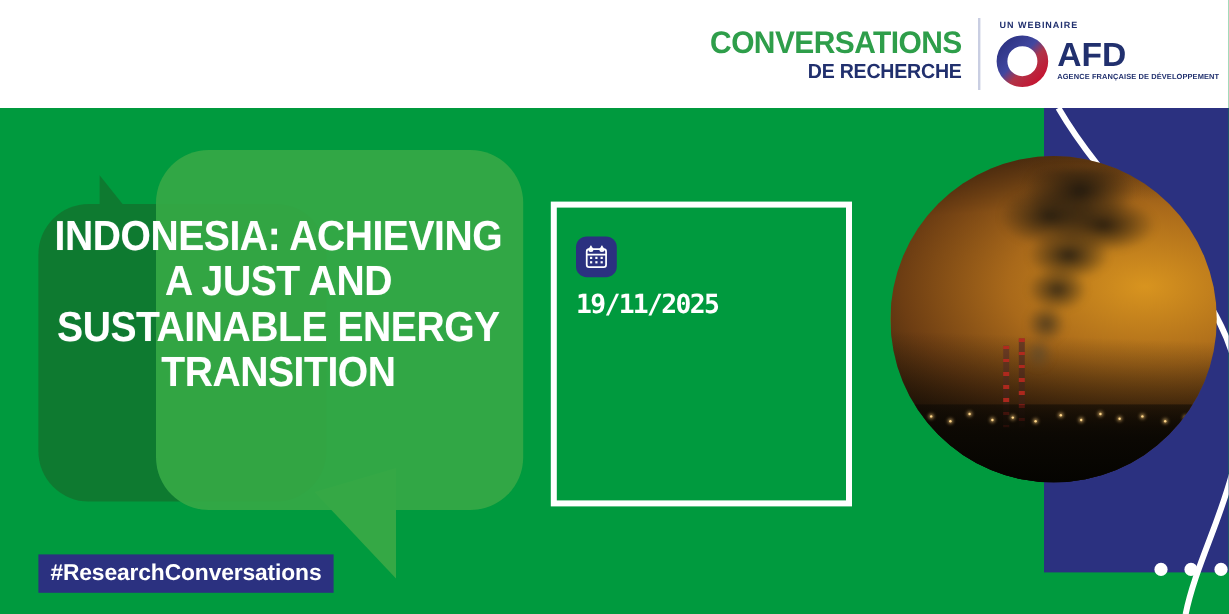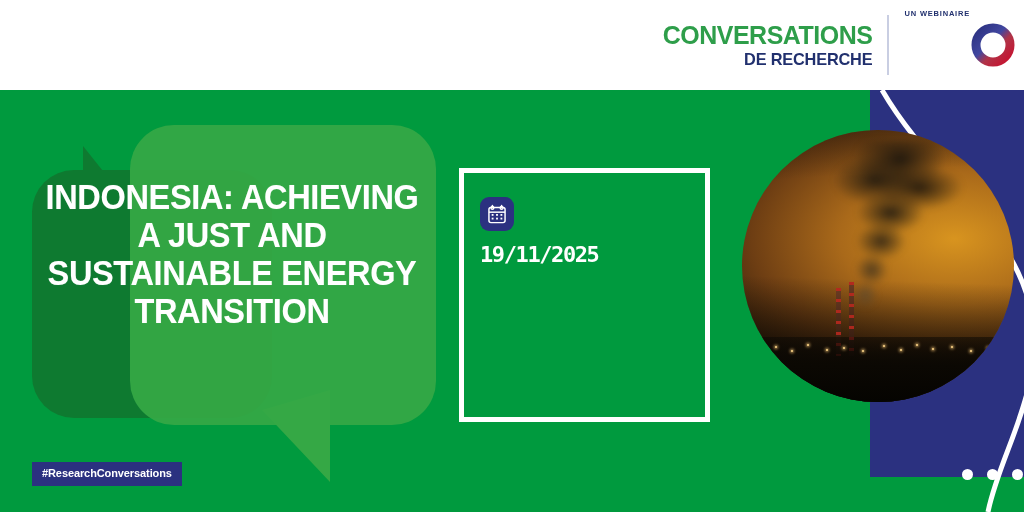--- a/index.html
+++ b/index.html
@@ -25,21 +25,21 @@
     transform:scaleX(0.96); transform-origin:right center; display:block;
   }
   .conv-line2 {
     color:#21306E; font-weight:bold; font-size:17px;
     letter-spacing:-0.2px; margin-top:3px; display:block;
     transform:scaleX(0.96); transform-origin:right center;
   }
 
   .divider { width:2px; height:60px; background:#C9CEE2; margin:0 12px 0 0; }
 
-  .afd-block { display:flex; flex-direction:row; justify-content:center; height:72px; }
+  .afd-block { display:flex; flex-direction:column; justify-content:center; height:72px; }
   .un-webinaire {
     color:#21306E; font-size:7.5px; font-weight:bold; letter-spacing:0.8px;
     margin-left:4px; margin-bottom:3px;
   }
   .afd-row { display:flex; align-items:center; }
   .afd-ring { width:46px; height:46px; flex:0 0 46px; position:relative; }
   .afd-text { margin-left:6px; line-height:1; }
   .afd-name {
     color:#21306E; font-weight:bold; font-size:28px; letter-spacing:0px;
     display:block; line-height:0.95;
@@ -111,21 +111,21 @@
     font-weight:bold; font-size:35px; line-height:1.09;
     letter-spacing:-0.4px; text-transform:uppercase;
     transform:scaleX(0.93); transform-origin:center top;
     text-shadow:0 0 1px rgba(255,255,255,0.25);
   }
 
   
   .hashtag {
     position:absolute; left:32px; top:462px; z-index:25;
     background:#2B3180; color:#FFFFFF;
-    font-size:11px; font-weight:bold; letter-spacing:-0.1px;
+    font-size:19px; font-weight:bold; letter-spacing:-0.1px;
     padding:6px 10px 7px 10px; line-height:1;
   }
 
   
   .info-box {
     position:absolute; left:459px; top:168px; width:251px; height:254px;
     border:5px solid #FFFFFF; z-index:22; padding:24px 0 0 16px;
   }
   .icon-badge {
     width:34px; height:34px; border-radius:9px; background:#2B3180;
@@ -160,20 +160,25 @@
               <linearGradient id="afdg" x1="0" y1="0" x2="1" y2="1">
                 <stop offset="0%" stop-color="#2B3180"></stop>
                 <stop offset="42%" stop-color="#4147A0"></stop>
                 <stop offset="62%" stop-color="#B03448"></stop>
                 <stop offset="100%" stop-color="#C8102E"></stop>
               </linearGradient>
             </defs>
             <circle cx="23" cy="23" r="17" fill="none" stroke="url(#afdg)" stroke-width="9"></circle>
             <circle cx="23" cy="23" r="10.5" fill="none" stroke="#FFFFFF" stroke-width="1.4"></circle>
           </svg>
+        </div>
+        <div class="afd-text">
+          <span class="afd-name">AFD</span>
+          <span class="afd-sub">AGENCE FRANÇAISE
+DE DÉVELOPPEMENT</span>
         </div>
       </div>
     </div>
 
   </div>
 </div>
 
 <div class="navy-rect"></div>
 
 <svg class="arc-svg" viewBox="0 0 324 432" preserveAspectRatio="none">

